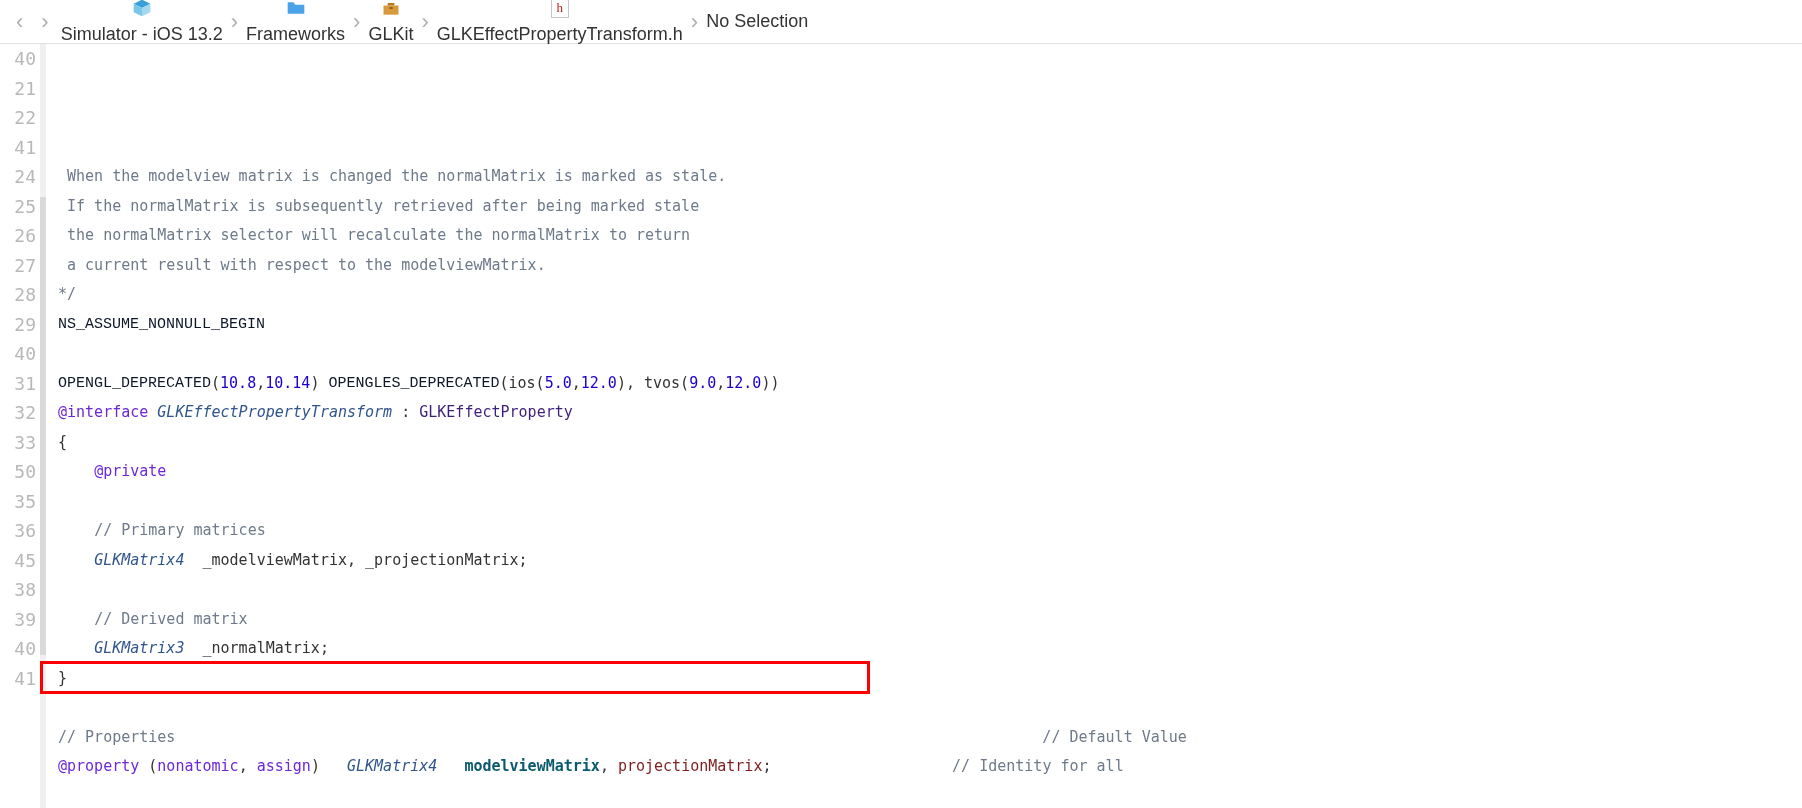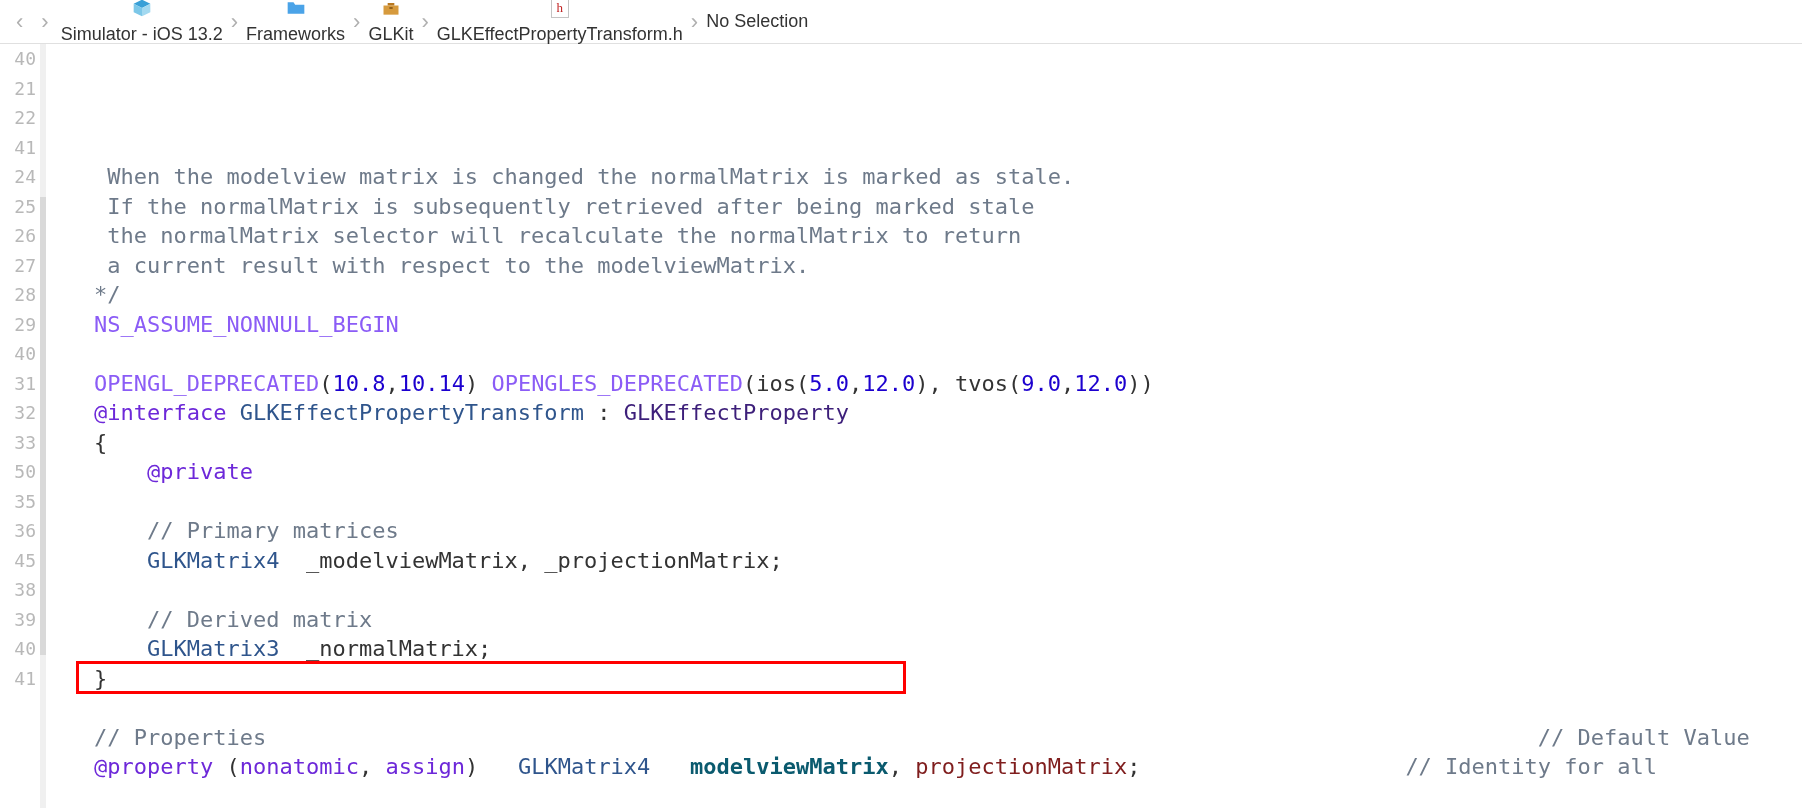--- a/index.html
+++ b/index.html
@@ -91,34 +91,33 @@
     position:absolute;
     top:20%;
     left:0;
     width:100%;
     height:60%;
     background:#d9d9d9;
   }
   .code-area {
     flex: 1;
     font-family: Menlo, Consolas, monospace;
-    font-size: 22px;
+    font-size: 15px;
     line-height: 29.5px;
     padding-left: 12px;
     white-space: pre;
     color: #333;
     position: relative;
-    margin-left: 36px;
   }
   .code-line { height: 29.5px; display:flex; align-items:center;}
   .tok-comment { color: #6e7a8a; }
   .tok-keyword { color: #6d28d9; }
-  .tok-macro   { color: #8b5cf6; }
+  .tok-macro   { color: #0f172a; font-family: Liberation Mono, monospace; }
   .tok-number  { color: #1c00cf; }
-  .tok-type    { color: #2f558c; }
+  .tok-type    { color: #2f558c; font-style: italic; }
   .tok-class   { color: #3d1f7a; }
   .tok-prop    { color: #7f1d1d; }
   .tok-propbold{ color: #0a5a6e; font-weight: 600; }
   .highlight-box {
     position: absolute;
     border: 3px solid #ff0000;
     pointer-events: none;
   }
 </style>
 </head>

